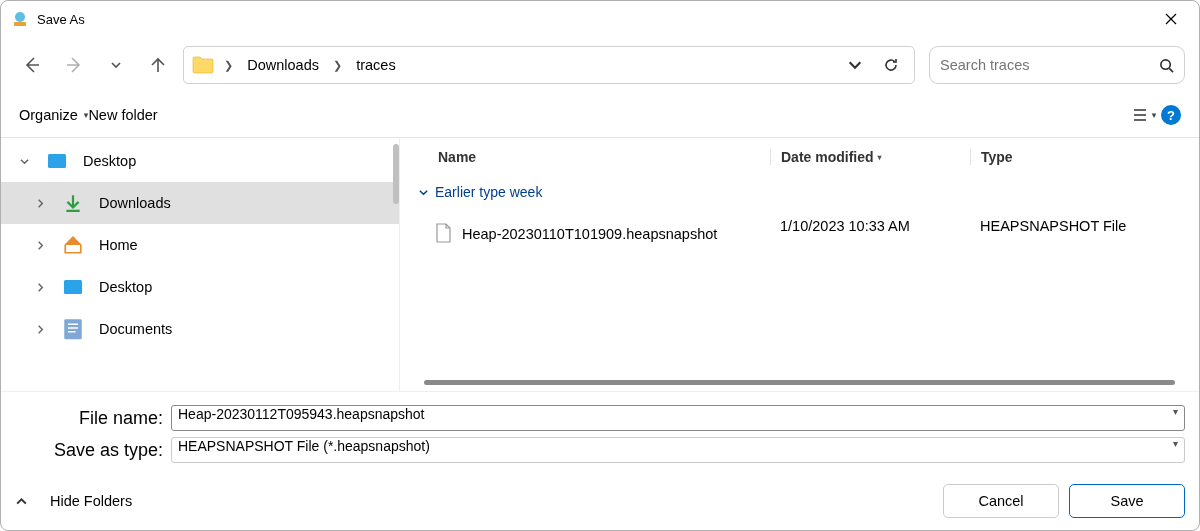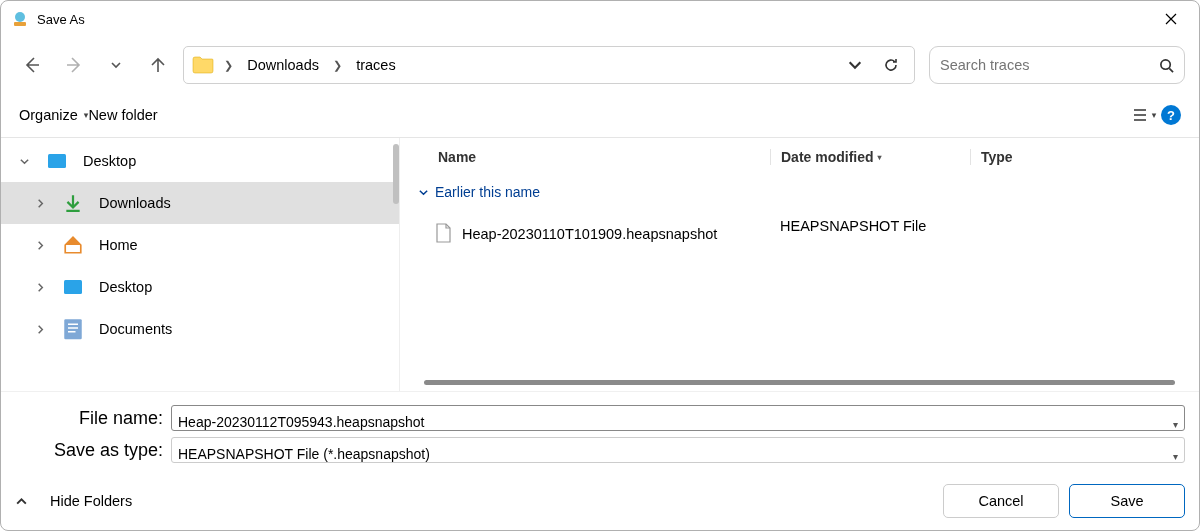--- a/index.html
+++ b/index.html
@@ -59,21 +59,21 @@
 .file-row { display: flex; align-items: center; height: 36px; font-size: 14.5px; color: #000; }
 .file-name-cell { flex: 0 0 370px; display: flex; align-items: center; padding-left: 34px; gap: 10px; margin-top: 16px; }
 .file-date-cell { flex: 0 0 200px; padding-left: 10px; }
 .file-type-cell { flex: 1; padding-left: 10px; }
 .file-icon svg { width: 18px; height: 20px; }
 .h-scroll { position: absolute; bottom: 6px; left: 24px; right: 24px; height: 5px; background: #8a8a8a; border-radius: 3px; }
 
 .form { padding: 10px 14px 6px; border-top: 1px solid #f0f0f0; }
 .form-row { display: flex; align-items: center; height: 32px; gap: 8px; }
 .form-label { width: 148px; text-align: right; font-size: 18px; color: #000; }
-.form-field { flex: 1; height: 26px; border: 1px solid #888; border-radius: 3px; display: flex; align-items: flex-end; padding: 0 6px; background: #fff; }
+.form-field { flex: 1; height: 26px; border: 1px solid #888; border-radius: 3px; display: flex; align-items: flex-start; padding: 0 6px; background: #fff; }
 .form-field.soft { border-color: #ccc; }
 .form-field input { flex: 1; border: none; outline: none; font-size: 14px; background: transparent; }
 .form-field .dd { color: #555; font-size: 10px; padding-left: 6px; }
 .form-field-text { flex: 1; font-size: 14px; }
 
 .footer { display: flex; align-items: center; height: 58px; padding: 0 14px; gap: 10px; }
 .hide-folders { display: flex; align-items: center; gap: 22px; font-size: 14.5px; color: #000; }
 .hide-folders svg { width: 13px; height: 13px; stroke: #333; fill: none; stroke-width: 1.8; }
 .footer-spacer { flex: 1; }
 .btn { min-width: 116px; height: 34px; border: 1px solid #ccc; border-radius: 5px; background: #fff; font-size: 14.5px; display: flex; align-items: center; justify-content: center; }
@@ -255,30 +255,31 @@
             <span class="sort-caret">▾</span>
           </div>
         <div class="col col-type">
             <span>Type</span>
           </div>
       </div>
       <div class="group-row">
         <svg viewBox="0 0 12 12">
             <path d="M2 4 L6 8 L10 4"></path>
           </svg>
-        <span>Earlier this name</span>
+        <span>Earlier type week</span>
       </div>
       <div class="file-row">
         <div class="file-name-cell">
           <span class="file-icon"><svg viewBox="0 0 18 20">
                 <path d="M3 1 H12 L16 5 V19 H3 Z" fill="#fff" stroke="#999" stroke-width="1.2"></path>
                 <path d="M12 1 V5 H16" fill="none" stroke="#999" stroke-width="1.2"></path>
               </svg></span>
           <span>Heap-20230110T101909.heapsnapshot</span>
         </div>
+        <div class="file-date-cell">1/10/2023 10:33 AM</div>
         <div class="file-type-cell">HEAPSNAPSHOT File</div>
       </div>
       <div class="h-scroll"></div>
     </div>
   </div>
 
   <div class="form">
     <div class="form-row">
       <div class="form-label">File name:</div>
       <div class="form-field">

